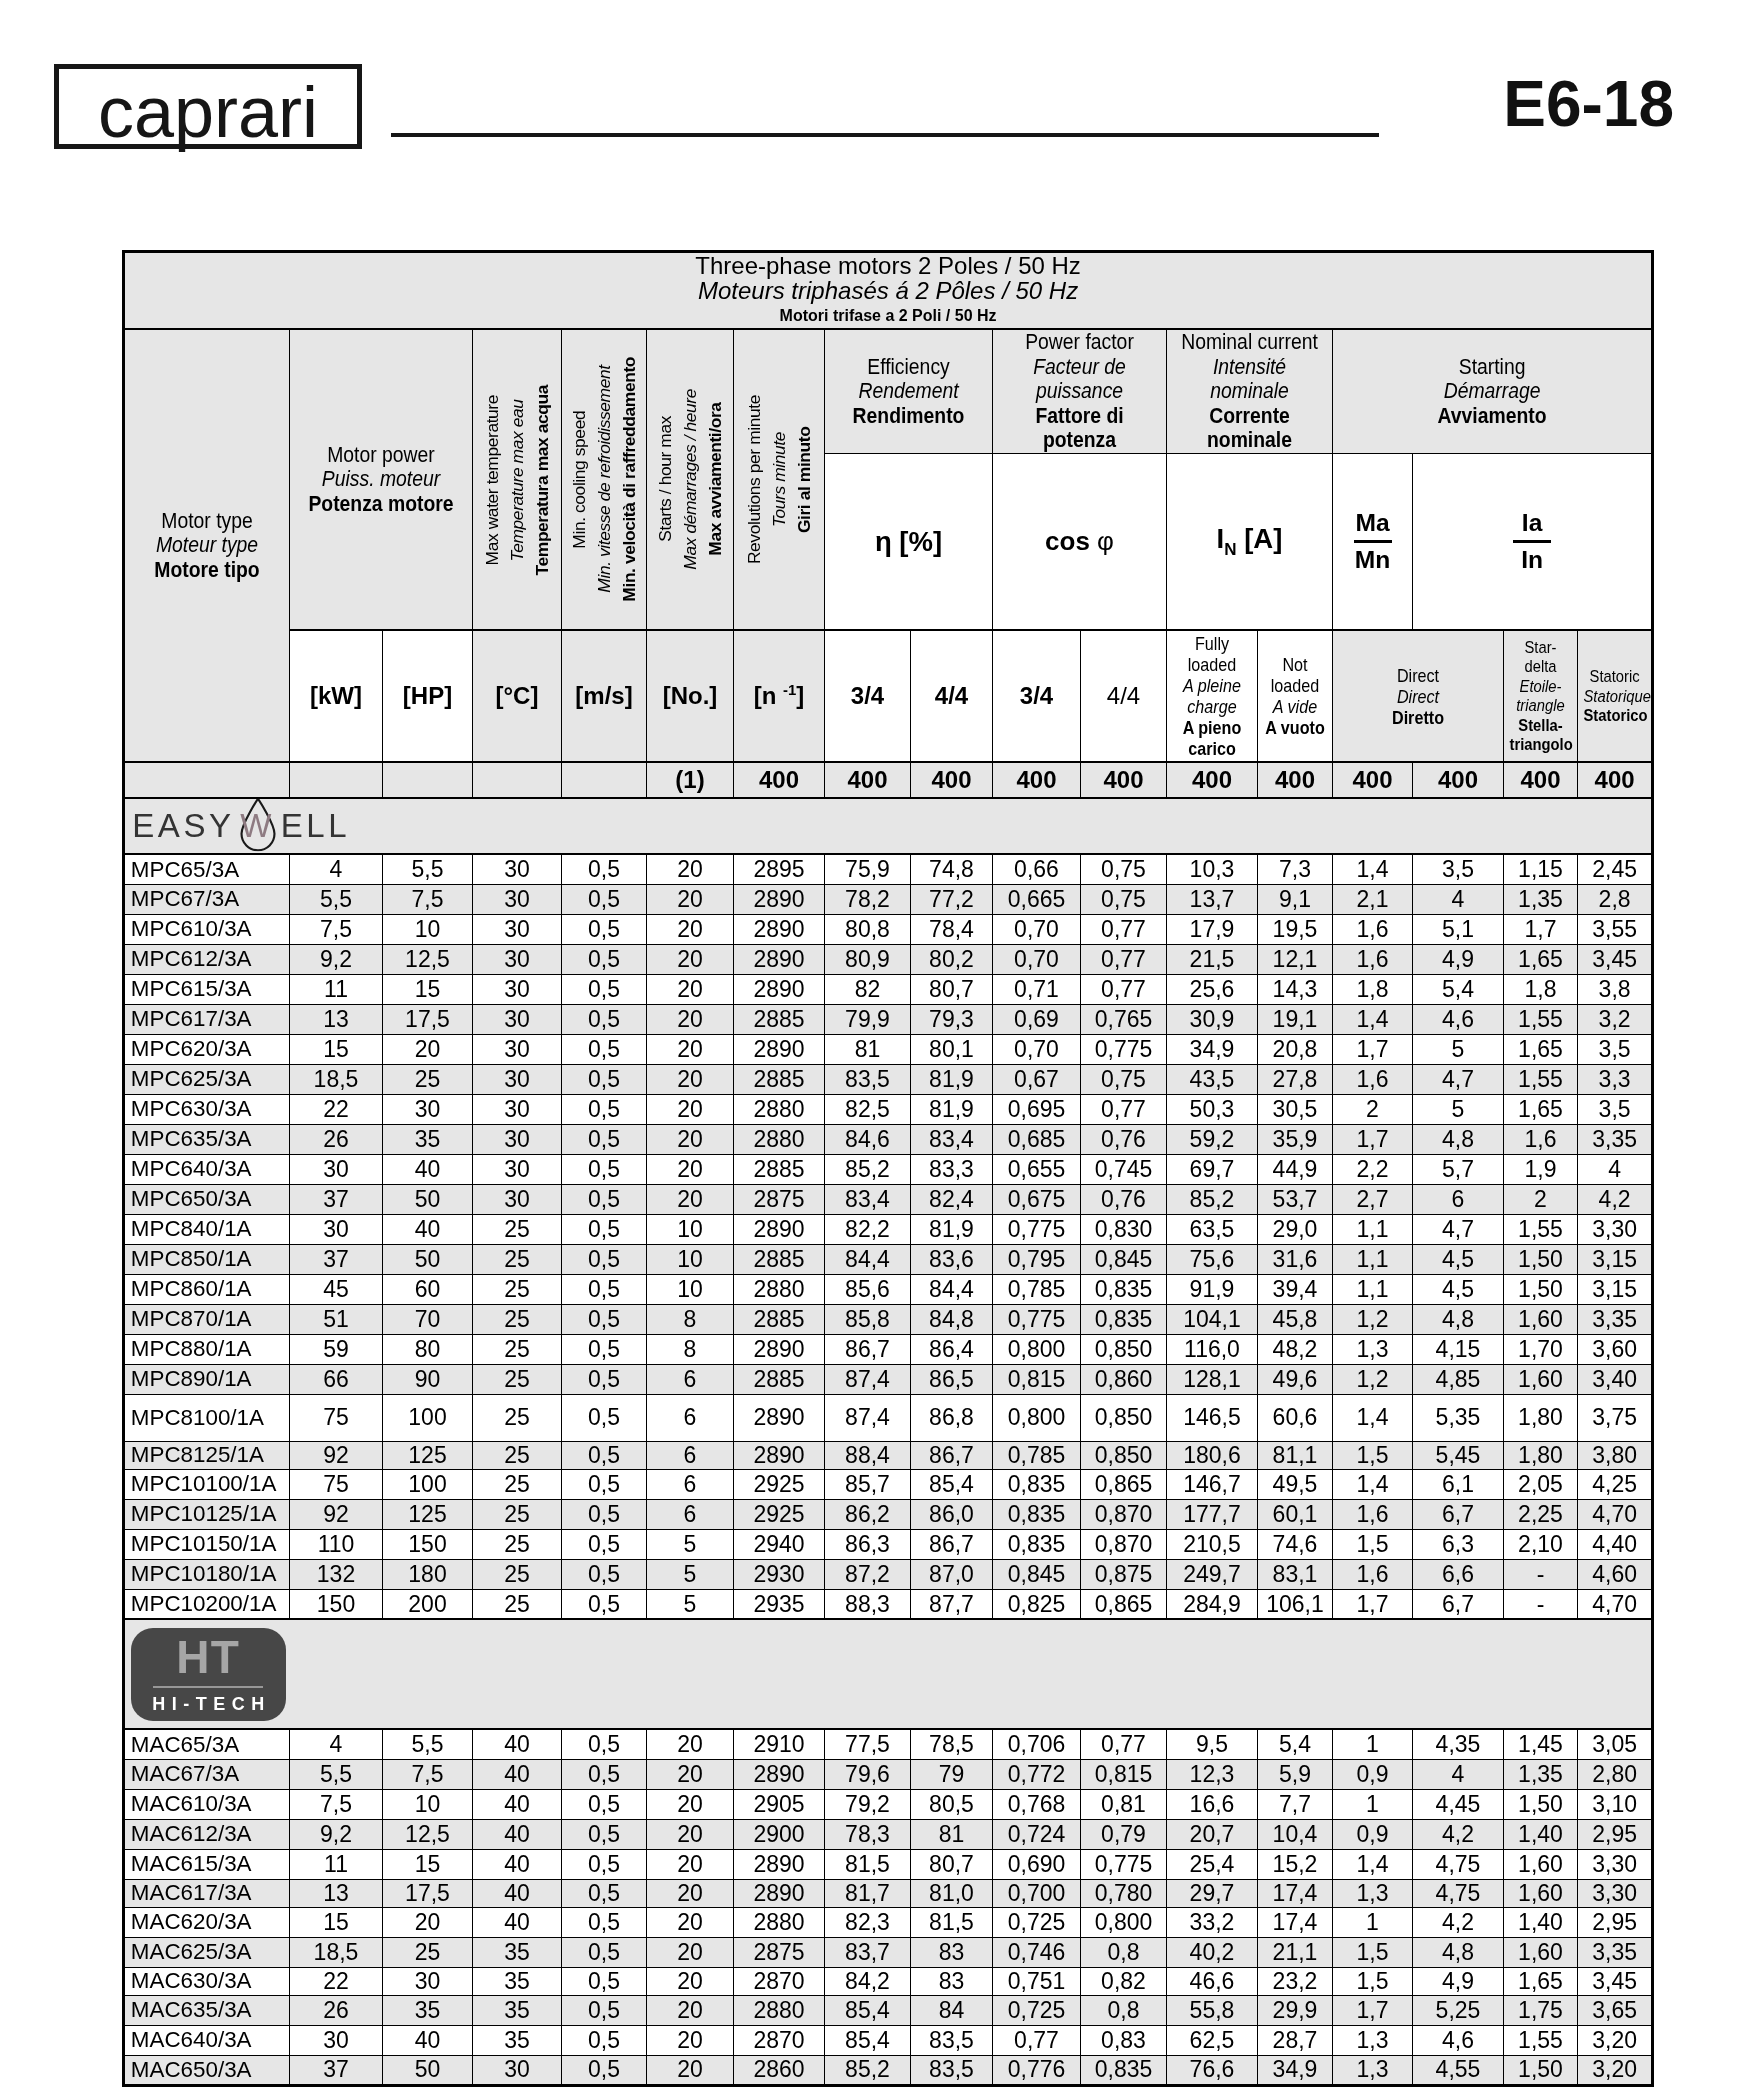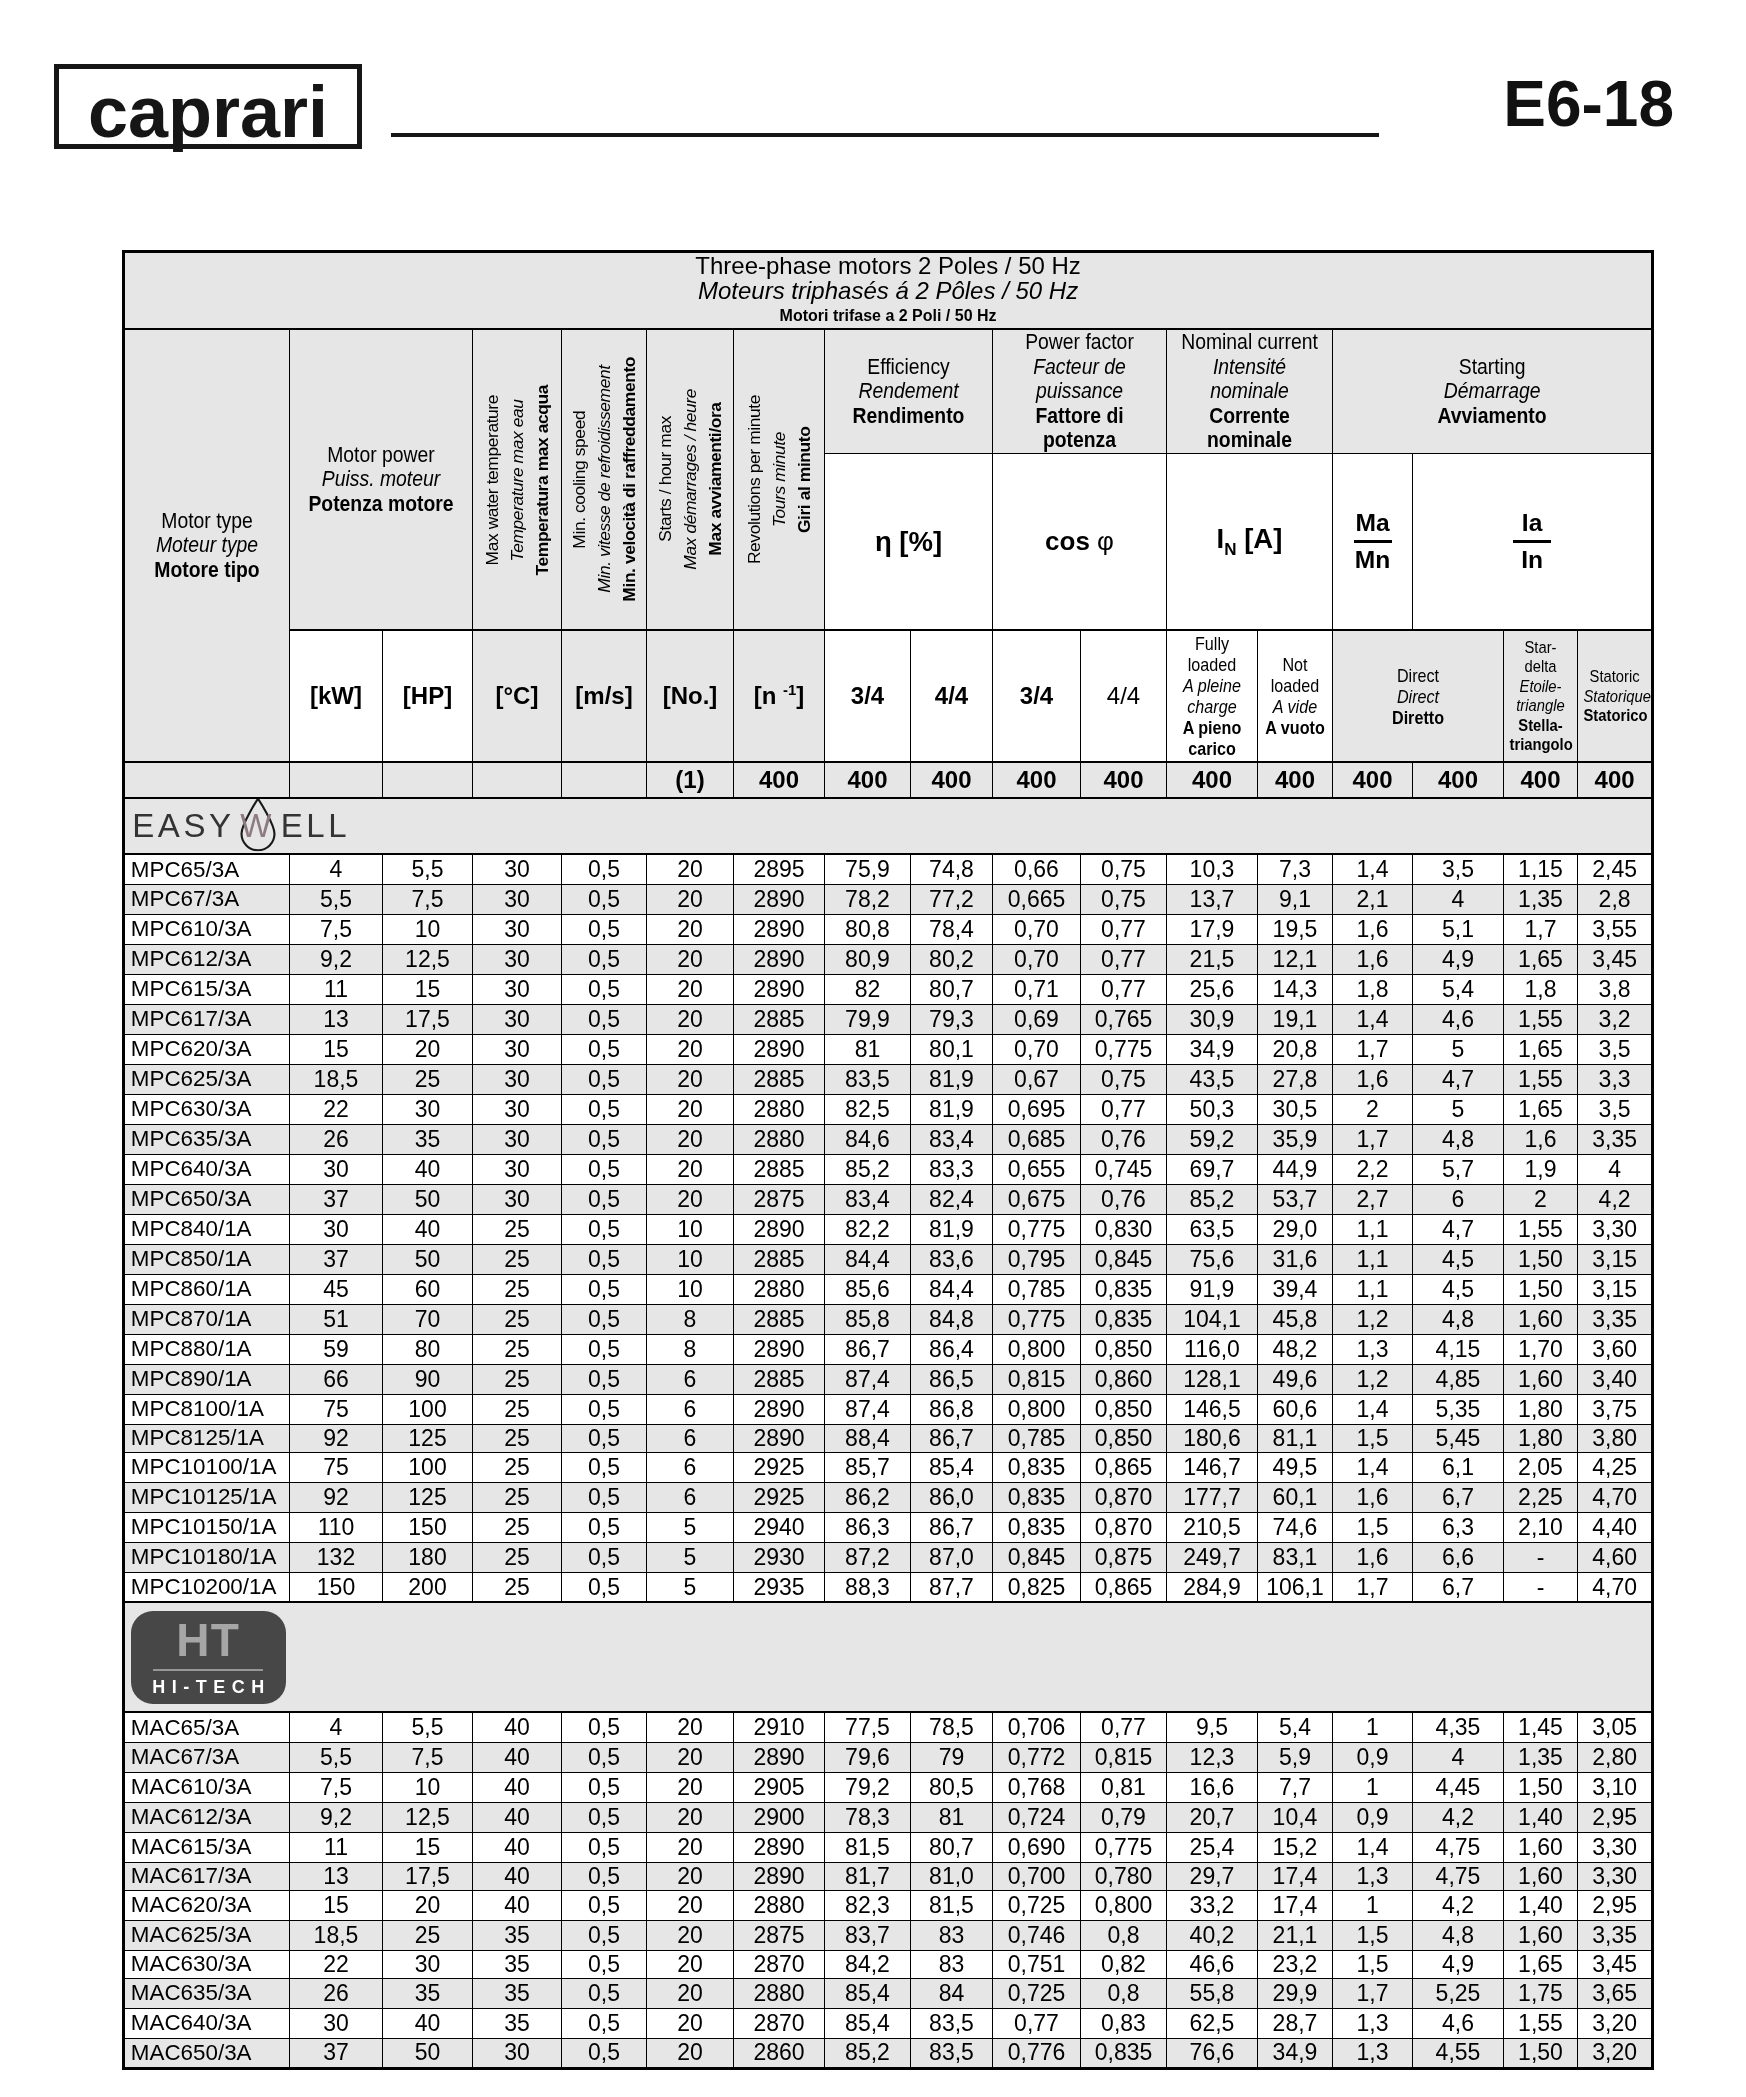--- a/index.html
+++ b/index.html
@@ -1,20 +1,20 @@
 <!DOCTYPE html>
 <html style="font-size:11.6px"><head>
 <meta charset="utf-8">
 <style>
   html,body{margin:0;padding:0;background:#fff;}
   body{width:1746px;height:2097px;position:relative;font-family:"Liberation Sans","DejaVu Sans",sans-serif;color:#000;}
   
   .brandbox{position:absolute;left:54px;top:64px;width:298px;height:75px;border:5px solid #161616;
     display:flex;align-items:center;justify-content:center;overflow:visible;}
-  .brandbox span{font-size:72px;font-weight:bold;letter-spacing:0px;color:#161616;transform:translateY(5px);line-height:1;}
+  .brandbox span{font-size:72px;font-weight:normal;letter-spacing:0px;color:#161616;transform:translateY(5px);line-height:1;}
   .rule{position:absolute;left:391px;top:133px;width:988px;height:4.3px;background:#161616;}
   .doccode{position:absolute;right:72px;top:72px;font-size:64px;font-weight:bold;color:#111;line-height:1;}
   
   table.main{position:absolute;left:122px;top:250px;width:1528px;border-collapse:collapse;table-layout:fixed;
     border:3.6px solid #000;}
   td,th{border:1.4px solid #000;padding:0;vertical-align:middle;text-align:center;overflow:hidden;font-weight:normal;}
   .g{background:#e6e6e6;}
   .w{background:#ffffff;}
   
   .title-row td{border-bottom:2.2px solid #000;}
@@ -626,21 +626,21 @@
         <td>86,5</td>
         <td>0,815</td>
         <td>0,860</td>
         <td>128,1</td>
         <td>49,6</td>
         <td>1,2</td>
         <td>4,85</td>
         <td>1,60</td>
         <td>3,40</td>
       </tr>
-      <tr class="drow r0" style="height: 30px;">
+      <tr class="drow r0" style="height: 47px;">
         <td class="model">MPC8100/1A</td>
         <td>75</td>
         <td>100</td>
         <td>25</td>
         <td>0,5</td>
         <td>6</td>
         <td>2890</td>
         <td>87,4</td>
         <td>86,8</td>
         <td>0,800</td>

